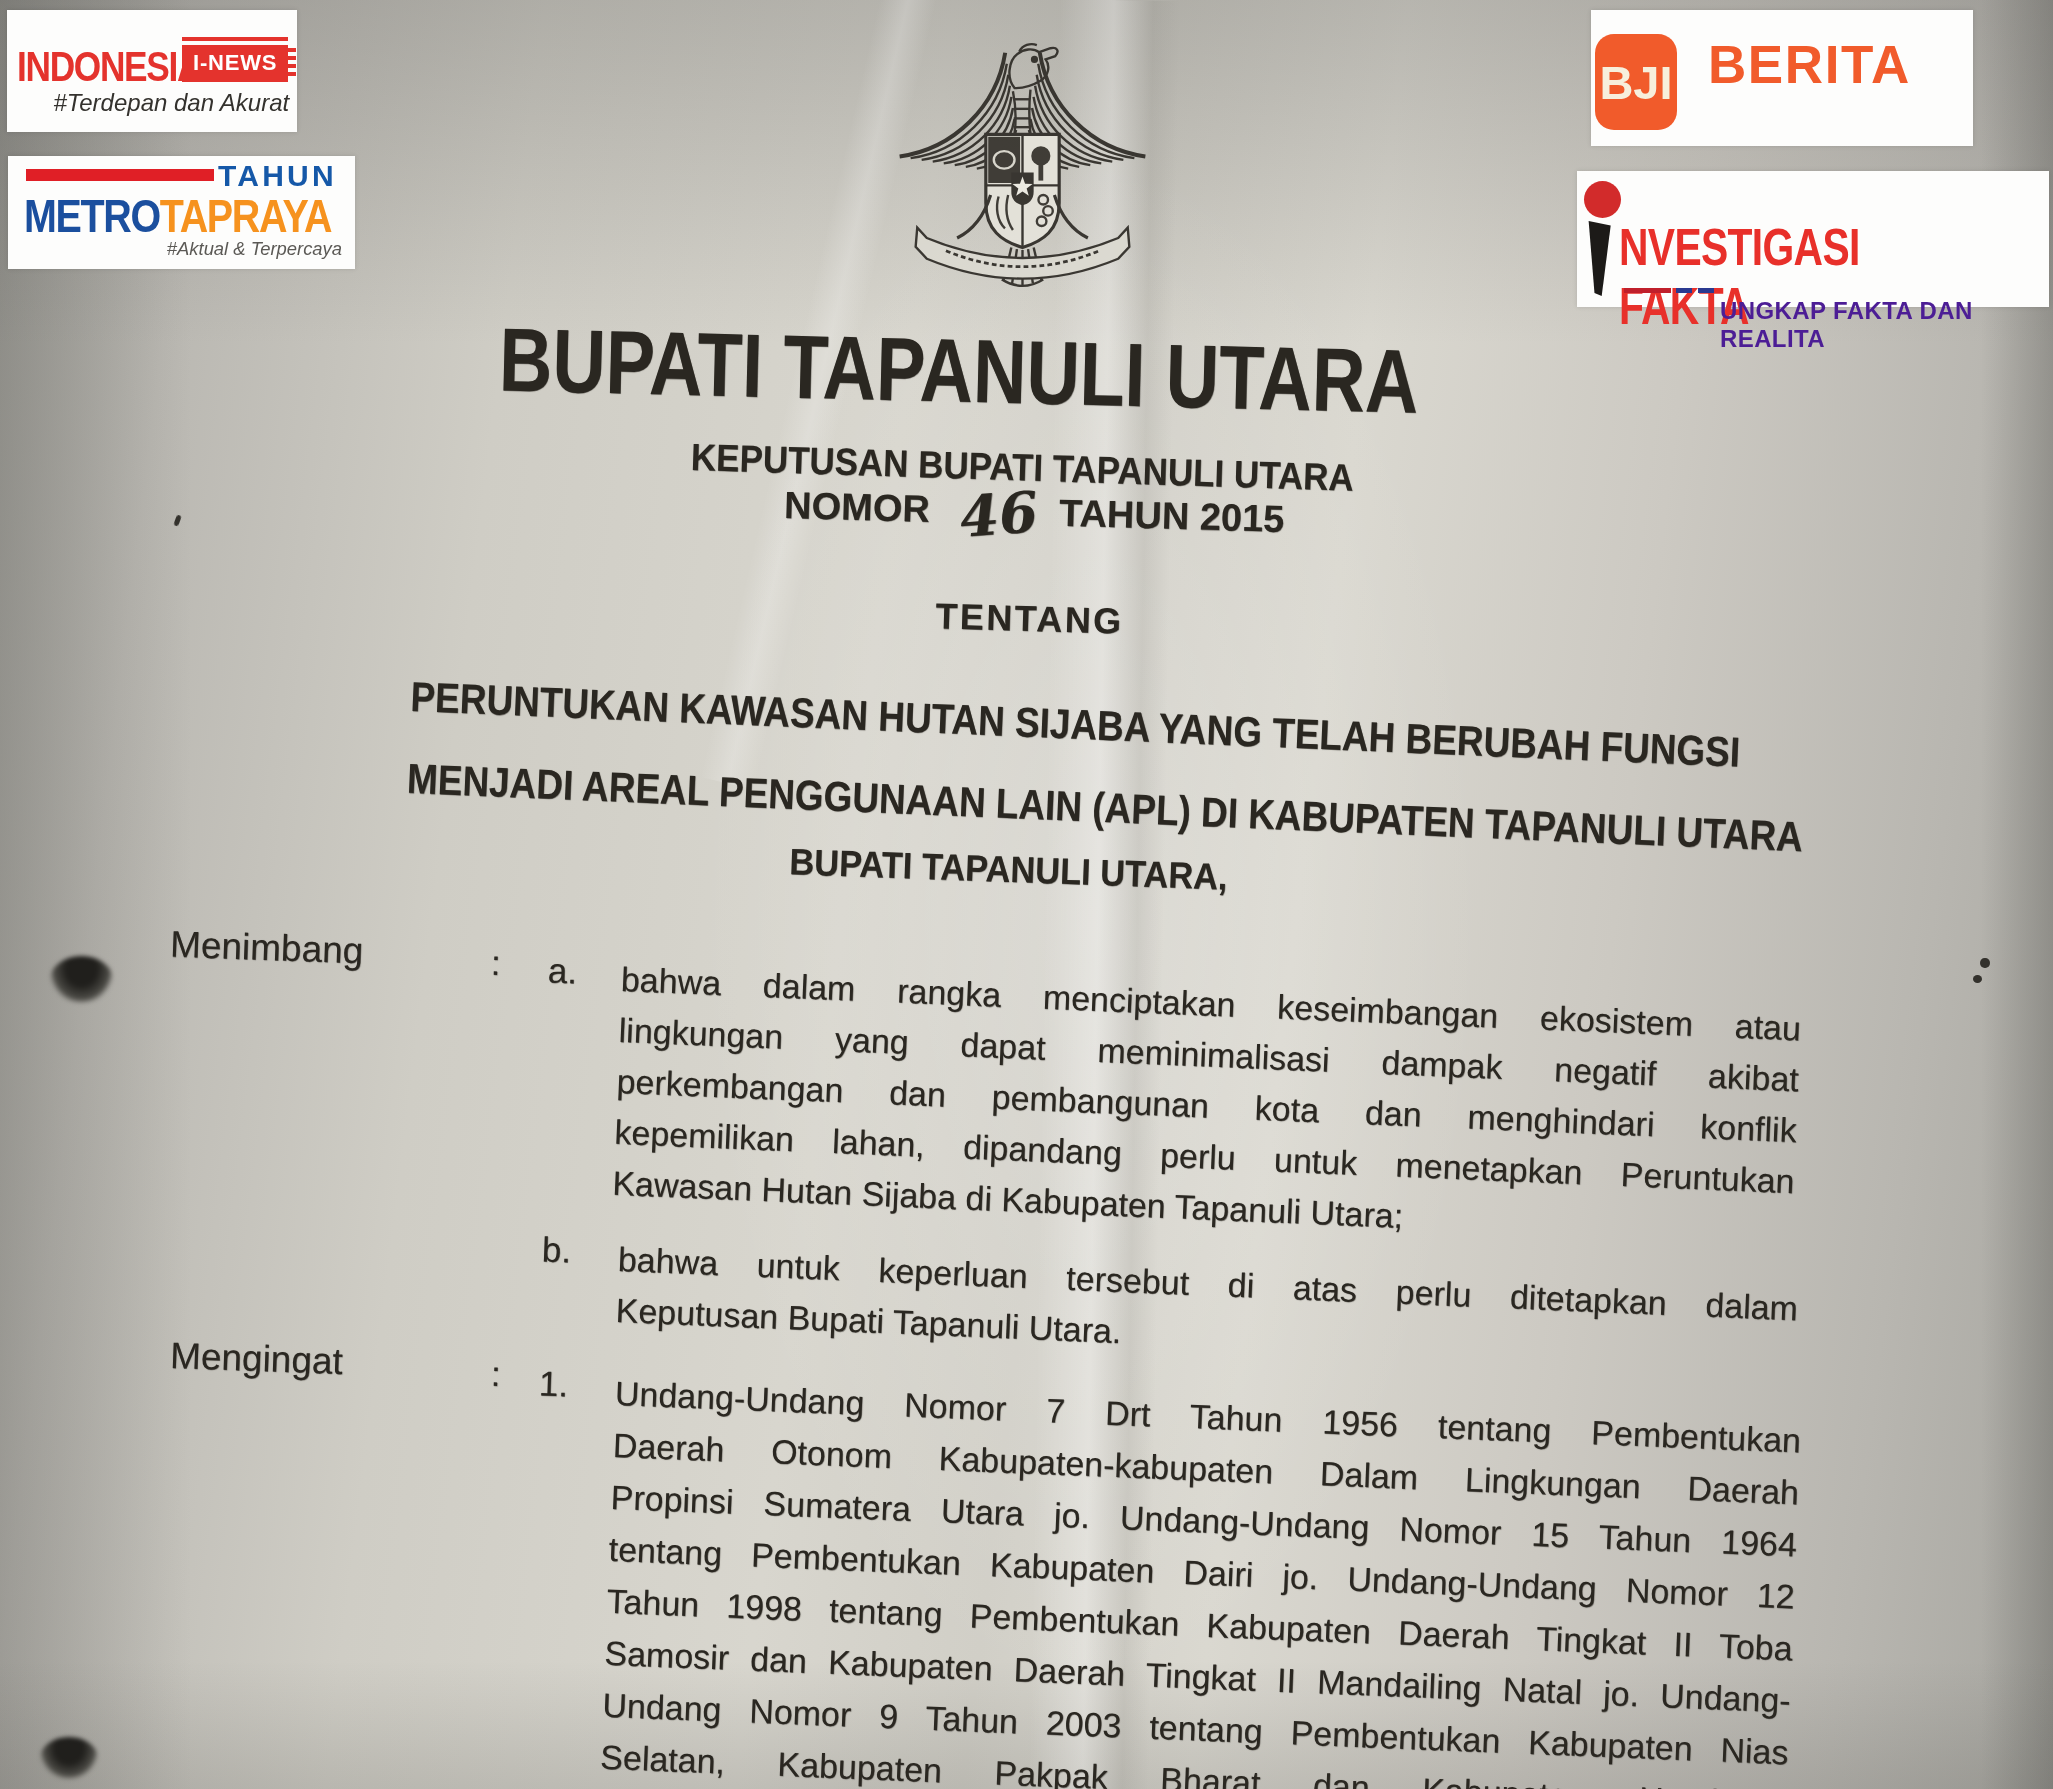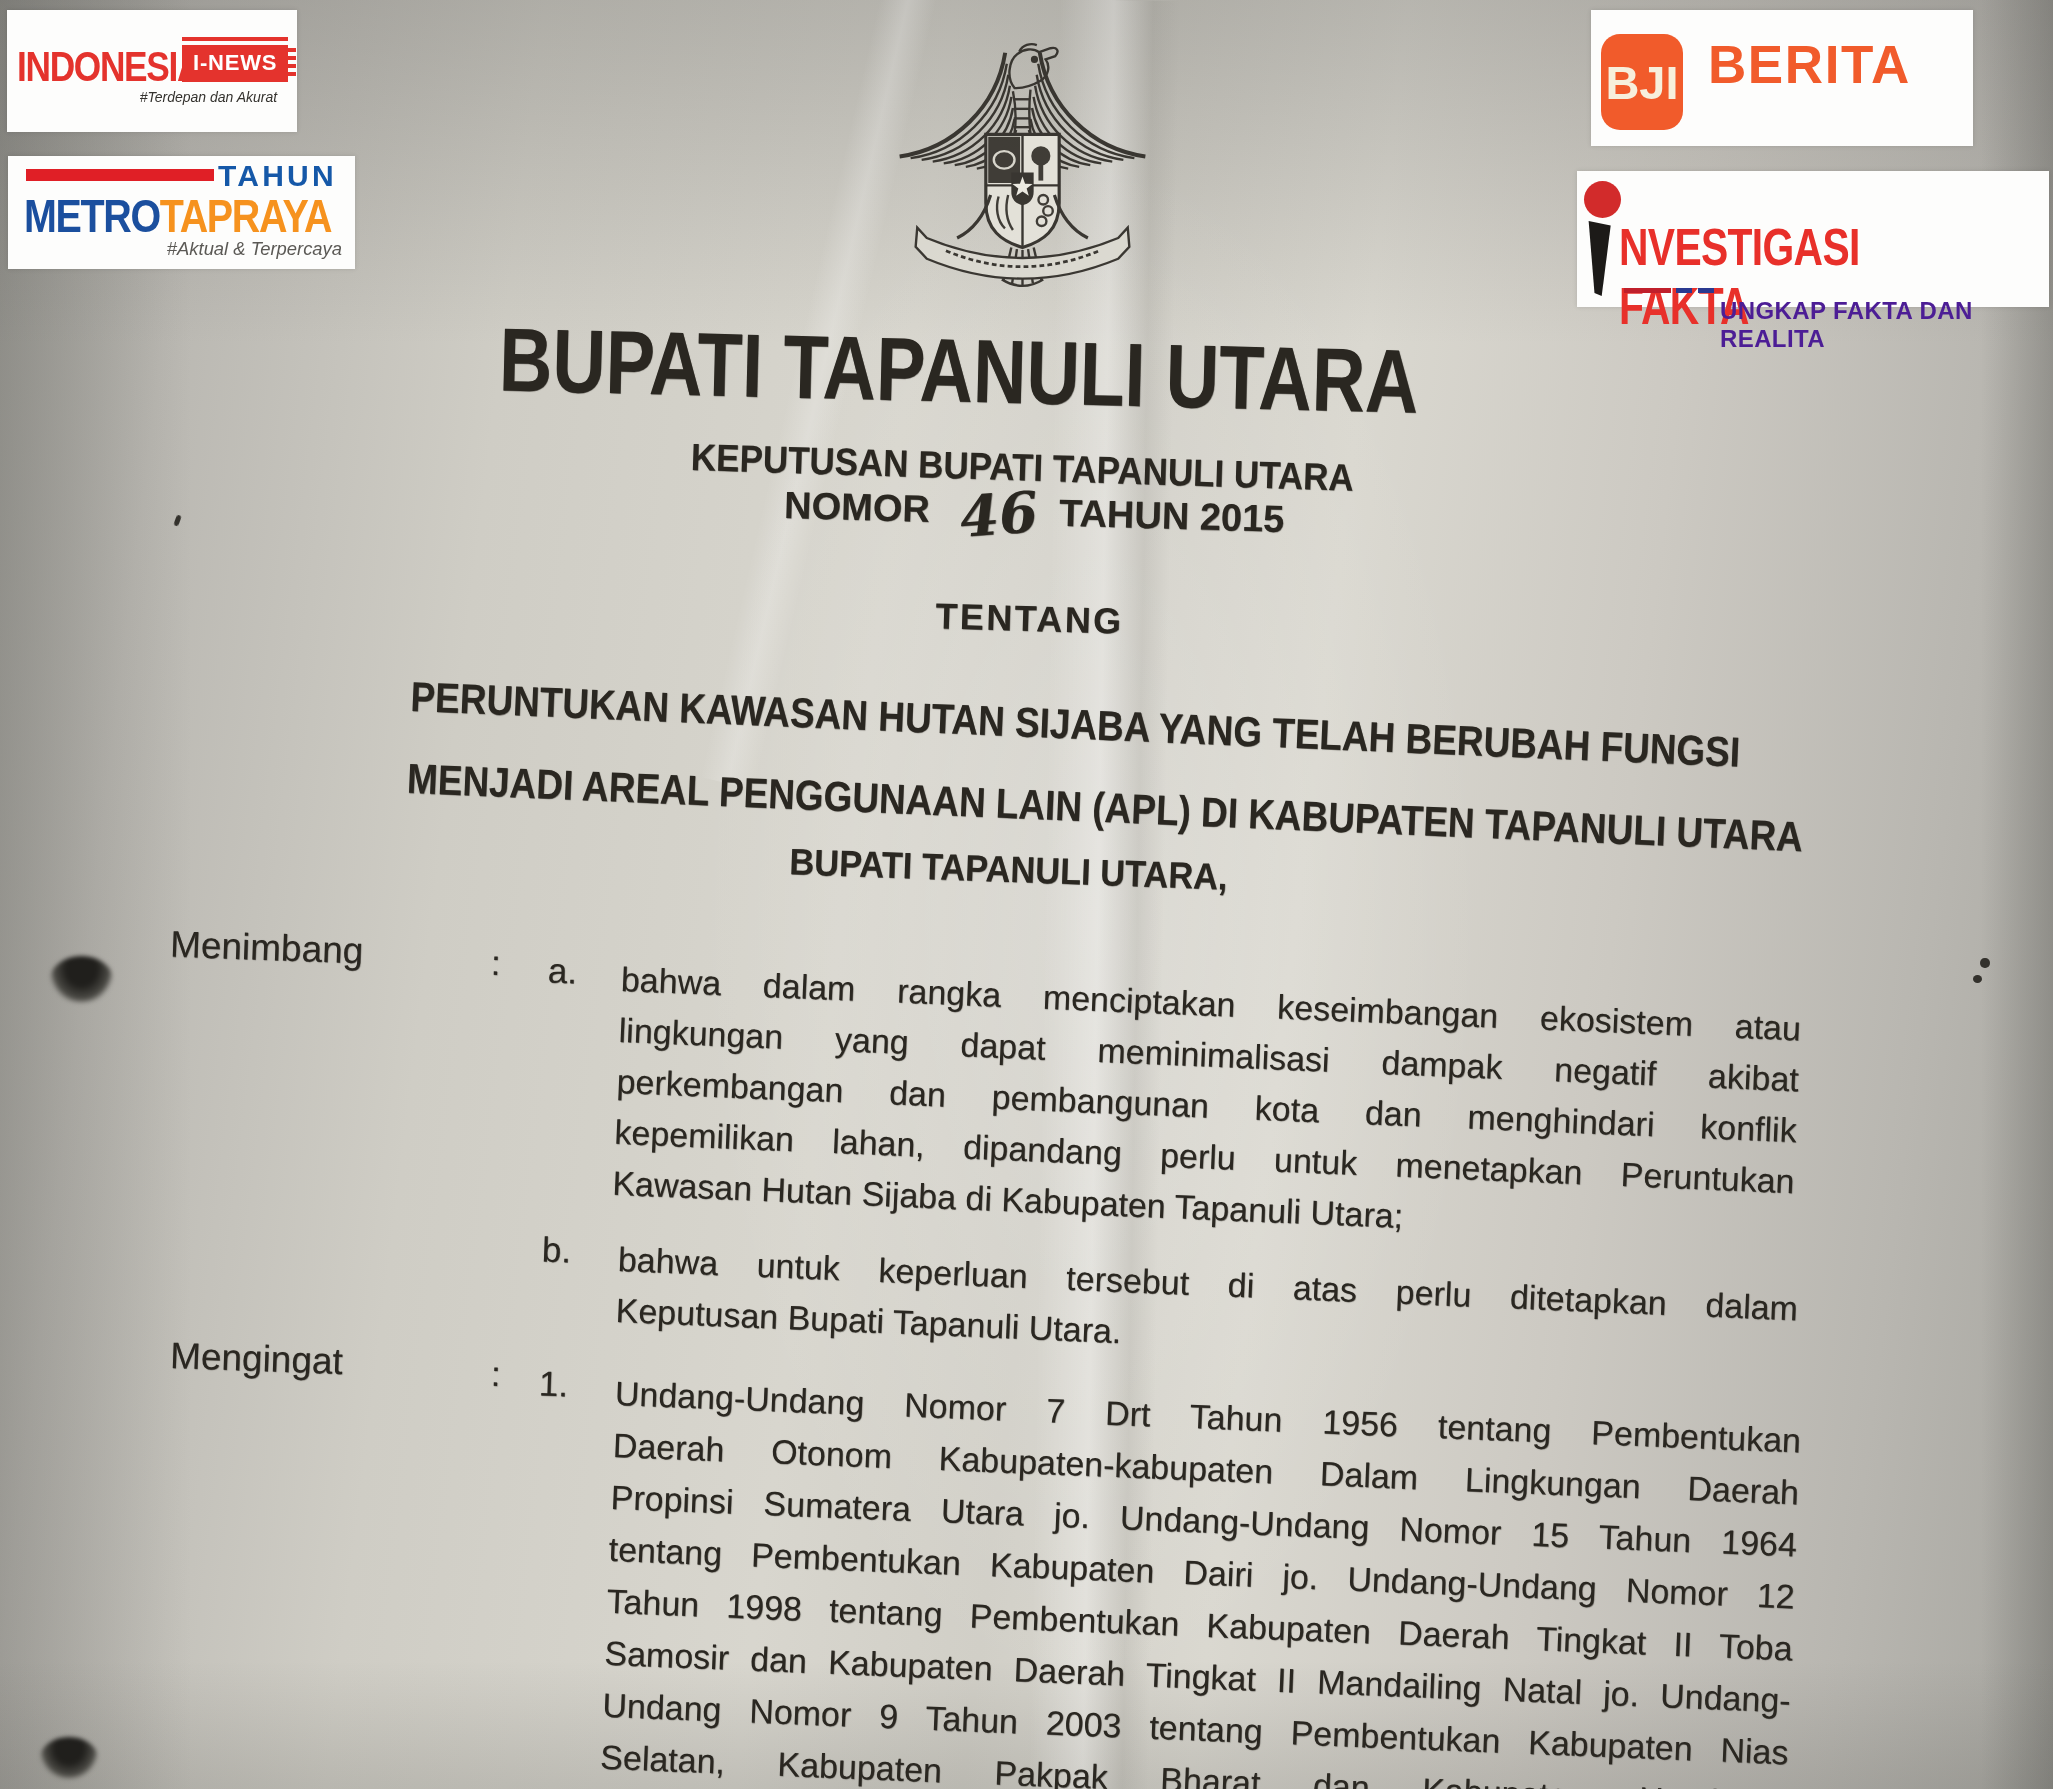--- a/index.html
+++ b/index.html
@@ -32,29 +32,29 @@
   
   .logobox{position:absolute;background:#fdfdfc;box-shadow:0 0 4.8px rgba(0,0,0,.12);}
   .inews-name{position:absolute;left:9.6px;top:32px;font-size:43px;font-weight:bold;color:#e4332d;
     transform:scaleX(.82);transform-origin:left center;letter-spacing:-1.6px;}
   .inews-badge{position:absolute;left:175px;top:35px;width:106px;height:37px;background:#e4332d;
     display:flex;align-items:center;justify-content:center;}
   .inews-badge span{color:#ffffff;font-weight:bold;font-size:22px;letter-spacing:0.8px;}
   .inews-topline{position:absolute;left:175px;top:27px;width:106px;height:4px;background:#e4332d;}
   .inews-stripes{position:absolute;left:274px;top:38px;width:14.4px;height:32px;}
   .inews-stripes div{height:4.8px;margin-bottom:3.2px;background:#e4332d;}
-  .inews-tag{position:absolute;right:20px;top:79px;font-size:14px;font-style:italic;color:#34322e;}
+  .inews-tag{position:absolute;right:8px;top:79px;font-size:24px;font-style:italic;color:#34322e;}
   .metro-bar{position:absolute;left:17.6px;top:13px;width:188px;height:12px;background:#e01f26;}
   .metro-media{position:absolute;left:210px;top:3.2px;font-size:30px;font-weight:bold;color:#1558a8;letter-spacing:3.2px;}
   .metro-main{position:absolute;left:16px;top:32px;font-size:47px;font-weight:bold;letter-spacing:-1.6px;
     transform:scaleX(.84);transform-origin:left center;}
   .metro-main .m1{color:#1b4f9e;}
   .metro-main .m2{color:#f6921e;}
   .metro-tag{position:absolute;right:13px;top:82px;font-size:18.4px;font-style:italic;color:#5b5955;}
-  .bji-square{position:absolute;left:10px;top:24px;width:82px;height:96px;background:#f15b2b;border-radius:19px;
+  .bji-square{position:absolute;left:4px;top:24px;width:82px;height:96px;background:#f15b2b;border-radius:19px;
     display:flex;align-items:center;justify-content:center;}
   .bji-square span{color:#f7efdc;font-size:47px;font-weight:bold;}
   .bji-title{position:absolute;left:117px;top:24px;font-size:53px;font-weight:bold;color:#f15b2b;letter-spacing:1.6px;}
   .bji-sub{position:absolute;left:118px;top:82px;font-size:26.5px;font-weight:bold;color:#f15b2b;letter-spacing:0.8px;}
   .inv-dot{position:absolute;left:7.2px;top:10.4px;width:37px;height:37px;border-radius:50%;background:#d22b2b;}
   .inv-wedge{position:absolute;left:11.2px;top:50px;width:22.5px;height:75px;background:#1c1a18;
     clip-path:polygon(2% 0%,100% 6%,60% 100%,28% 96%);}
   .inv-title{position:absolute;left:42px;top:47px;font-size:51px;font-weight:bold;color:#e8302a;
     transform:scaleX(.80);transform-origin:left center;letter-spacing:-0.8px;}
   .inv-line{position:absolute;left:47px;top:117px;width:90px;height:4.8px;

